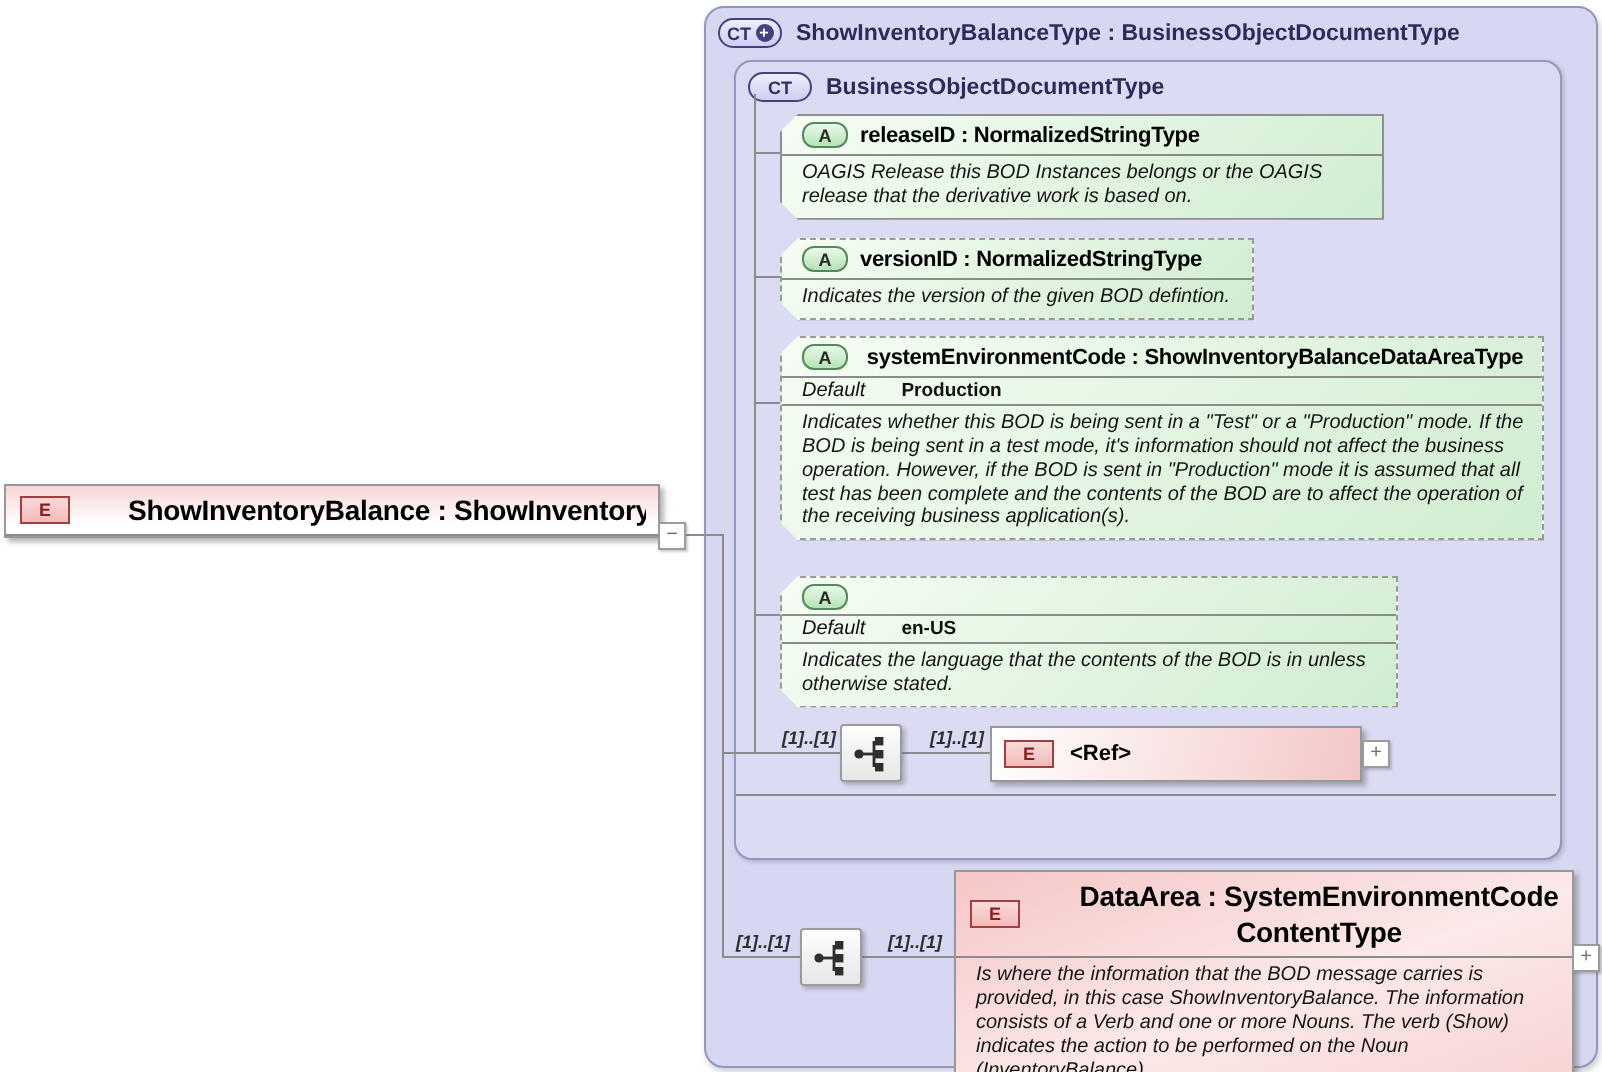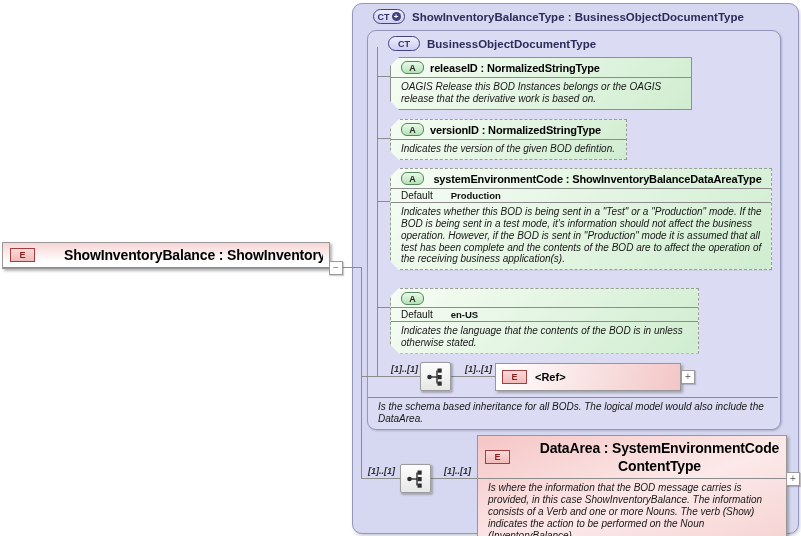--- a/index.html
+++ b/index.html
@@ -7,39 +7,39 @@
   #canvas{position:relative;width:801px;height:536px;background:#ffffff;overflow:hidden;}
 
   
   .hline{position:absolute;height:1px;background:#8c8c8c;}
   .vline{position:absolute;width:1px;background:#8c8c8c;}
 
   
   .panel{position:absolute;border:1px solid #9596bb;border-radius:10px;box-shadow:1px 2px 3px rgba(60,60,100,0.25);}
   .panel.outer{left:352px;top:3px;width:445px;height:529px;background:#d6d7f0;}
   .panel.inner{left:367px;top:30px;width:412px;height:398px;background:#dbdcf4;border-radius:9px;box-shadow:1px 1px 2px rgba(60,60,100,0.25);}
-  .panel-header{display:flex;align-items:center;gap:7px;padding:5px 7px 3px 20px;}
+  .panel-header{display:flex;align-items:center;gap:7px;padding:5px 7px 3px 6px;}
   .panel-title{font-weight:bold;font-size:11.5px;color:#2c2c5a;white-space:nowrap;overflow:hidden;}
 
   
   .badge-ct{display:inline-flex;align-items:center;justify-content:center;gap:2px;min-width:24px;height:13px;border:1.5px solid #42427e;border-radius:8px;background:linear-gradient(to bottom,#eeeefc,#cdcef2);color:#32326a;font-size:9px;font-weight:bold;flex:none;padding:0 3px;}
   .ct-plus-circle{display:inline-block;width:9px;height:9px;border-radius:50%;background:#42427e;color:#fff;font-size:8px;line-height:9px;text-align:center;font-weight:bold;}
   .badge-a{display:inline-flex;align-items:center;justify-content:center;width:21px;height:11px;border:1px solid #55885a;border-radius:6px;background:linear-gradient(to bottom,#e9fbe9,#b5e2b5);color:#2a2a2a;font-size:9px;font-weight:bold;flex:none;}
   .badge-e{display:inline-flex;align-items:center;justify-content:center;width:23px;height:12px;border:1px solid #a43d3d;background:linear-gradient(to bottom,#fadada,#f2baba);color:#8b1f1f;font-size:9px;font-weight:bold;flex:none;}
 
   
   .attr-box{position:absolute;background:linear-gradient(135deg,#f6fdf4 0%,#d0edd0 100%);border:1px solid #8f8f8f;clip-path:polygon(9px 0,100% 0,100% 100%,9px 100%,0 calc(100% - 9px),0 9px);filter:drop-shadow(2px 2px 1.5px rgba(90,90,90,0.45));}
   .attr-box.optional{border-style:dashed;border-color:#9a9a9a;}
 
   .box-header{display:flex;align-items:flex-start;gap:6px;padding:3px 6px 2px 10px;}
   .box-title{flex:1;font-weight:bold;font-size:11px;color:#000;line-height:1.3;letter-spacing:-0.15px;}
   .box-title.wrap{text-align:center;word-break:break-all;}
   .sep{height:1px;background:#8c8c8c;}
   .default-row{display:flex;align-items:baseline;padding:1px 6px 1px 10px;}
-  .default-label{font-size:10px;color:#111;}
+  .default-label{font-style:italic;font-size:10px;color:#111;}
   .default-value{font-weight:bold;font-size:9.5px;margin-left:18px;color:#111;}
   .desc{font-style:italic;font-size:10px;line-height:1.18;color:#161616;padding:3px 7px 4px 10px;}
 
   
   .elem-box{position:absolute;border:1px solid #989898;box-shadow:2px 2px 2.5px rgba(90,90,90,0.45);background:linear-gradient(125deg,#ffffff 0%,#f4c9c9 100%);}
   .elem-box.root{left:2px;top:242px;width:326px;background:linear-gradient(to bottom,#f7d5d5,#ffffff 75%);}
   .elem-box .box-header{padding:3px 6px 3px 7px;align-items:center;}
   .elem-box .box-title{font-size:14px;margin-left:23px;}
   .root .box-title{white-space:nowrap;overflow:hidden;text-align:left;}
   .ref-row{display:flex;align-items:center;gap:8px;padding:0 6px;height:26px;}
@@ -131,21 +131,20 @@
     <div class="sep"></div>
     <div class="default-row">
       <span class="default-label">Default</span>
       <span class="default-value">en-US</span>
     </div>
     <div class="sep"></div>
     <div class="desc">Indicates the language that the contents of the BOD is in unless otherwise stated.</div>
   </div>
 
   <div class="inner-note-sep"></div>
-  <div class="inner-note">Is the schema based inheritance for all BODs. The logical model would also include the DataArea.</div>
 
   <div class="mult" style="left:391px;top:364px;">[1]..[1]</div>
   <div class="seq-icon" style="left:420px;top:362px;">
     <svg width="22" height="22" viewBox="0 0 22 22">
       <circle cx="4.5" cy="11" r="2.3" fill="#2e2e2e"></circle>
       <line x1="6" y1="11" x2="12" y2="11" stroke="#2e2e2e" stroke-width="1.4"></line>
       <line x1="12" y1="4.5" x2="12" y2="17.5" stroke="#2e2e2e" stroke-width="1.4"></line>
       <rect x="12.5" y="2.5" width="4.2" height="4.2" fill="#2e2e2e"></rect>
       <rect x="12.5" y="9" width="4.2" height="4.2" fill="#2e2e2e"></rect>
       <rect x="12.5" y="15.5" width="4.2" height="4.2" fill="#2e2e2e"></rect>

